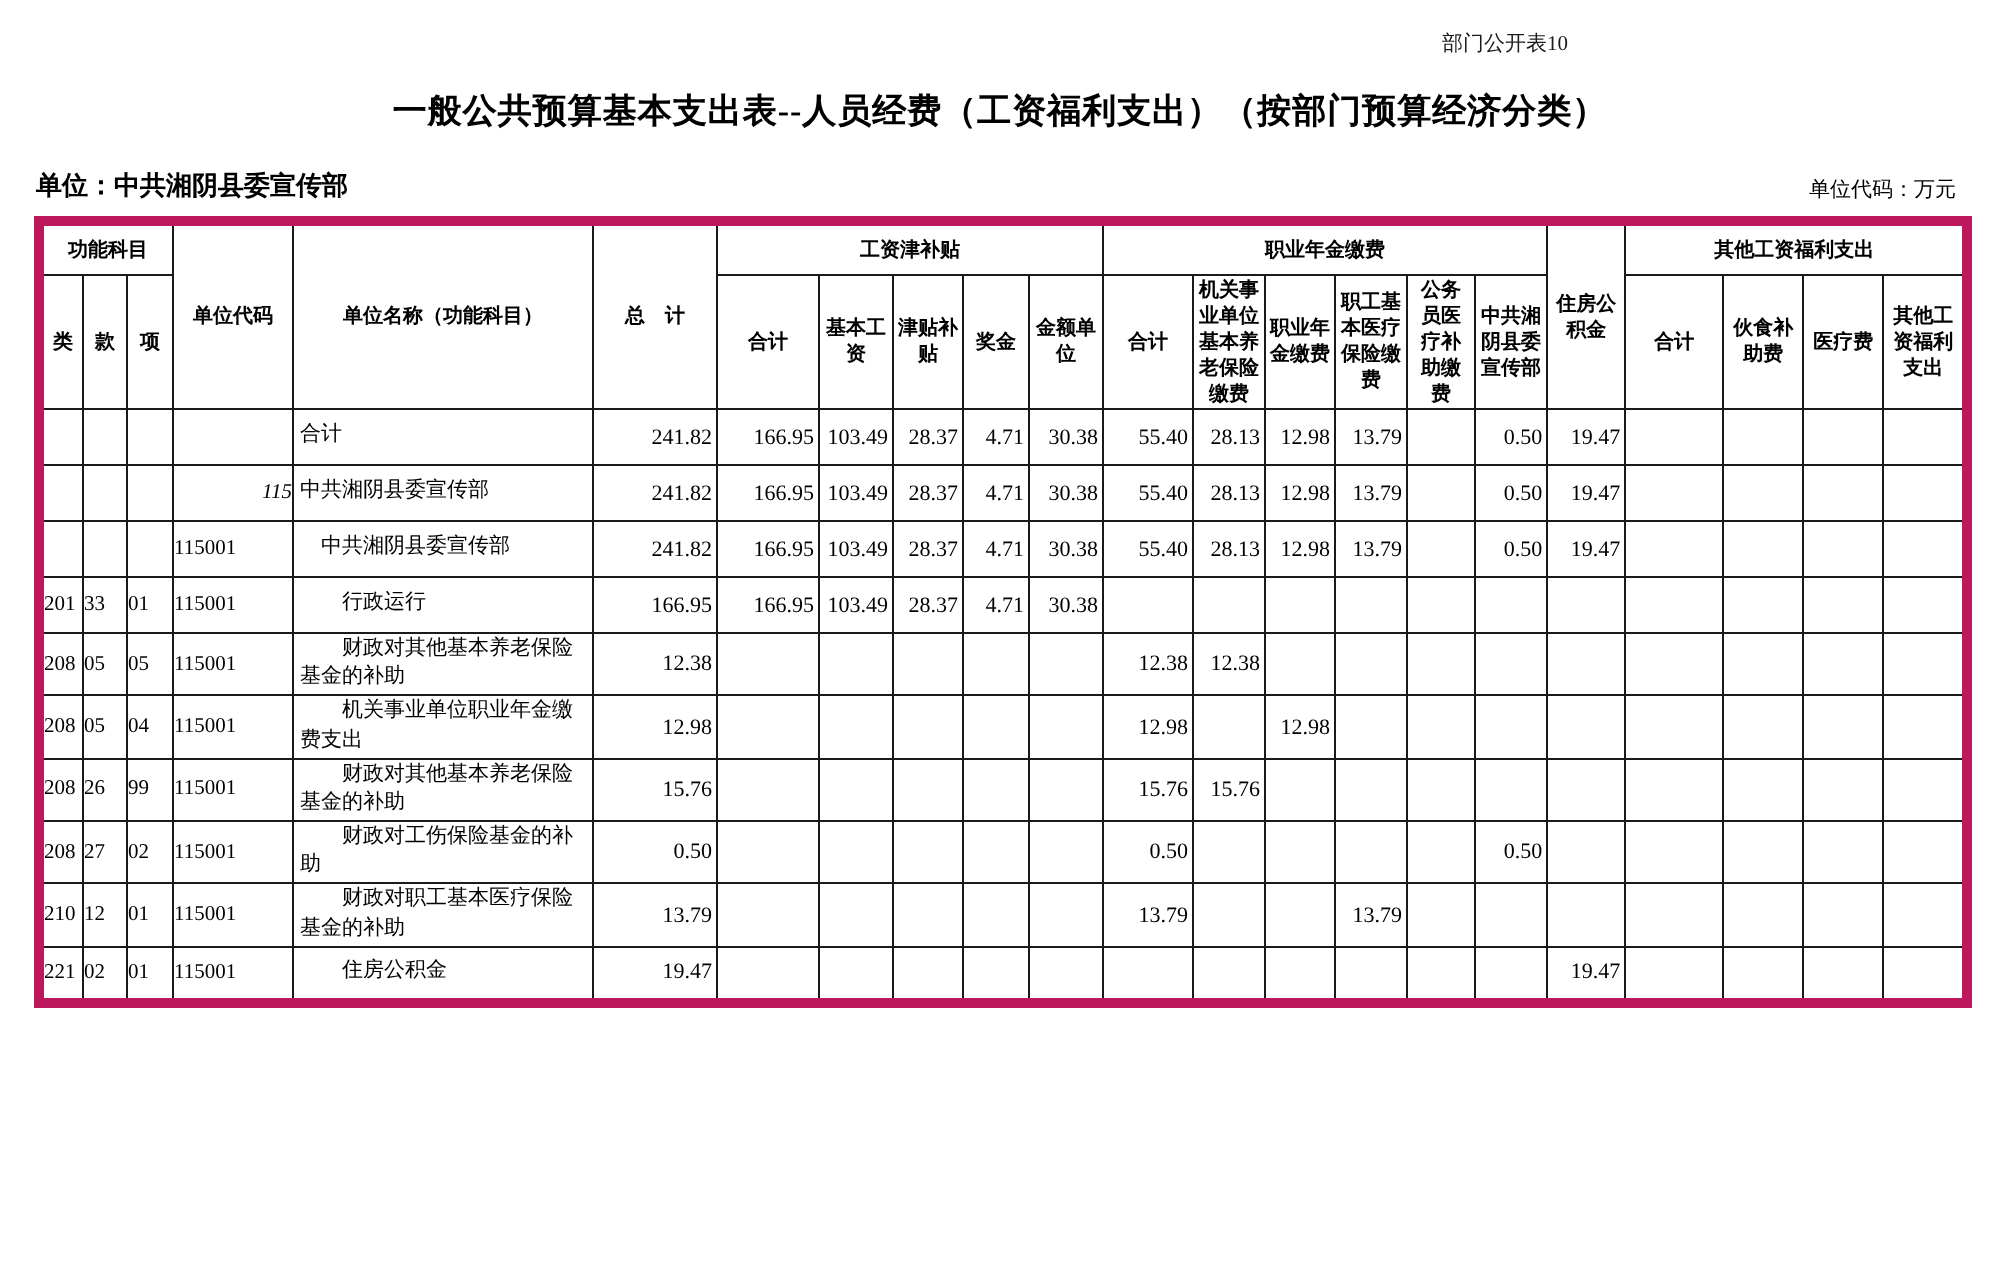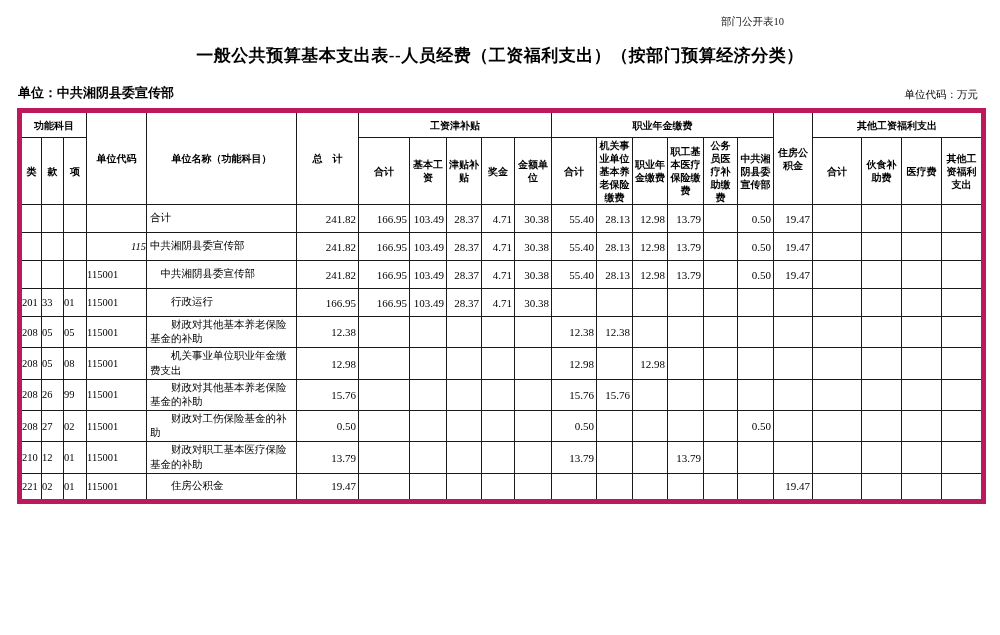--- a/index.html
+++ b/index.html
@@ -246,21 +246,21 @@
           <td class="num"></td>
           <td class="num"></td>
           <td class="num"></td>
           <td class="num"></td>
           <td class="num"></td>
           <td class="num"></td>
         </tr>
         <tr>
           <td class="c">208</td>
           <td class="c">05</td>
-          <td class="c">08</td>
+          <td class="c">04</td>
           <td class="code-r">115001</td>
           <td class="name ind2">机关事业单位职业年金缴费支出</td>
           <td class="num">12.98</td>
           <td class="num"></td>
           <td class="num"></td>
           <td class="num"></td>
           <td class="num"></td>
           <td class="num"></td>
           <td class="num">12.98</td>
           <td class="num"></td>

